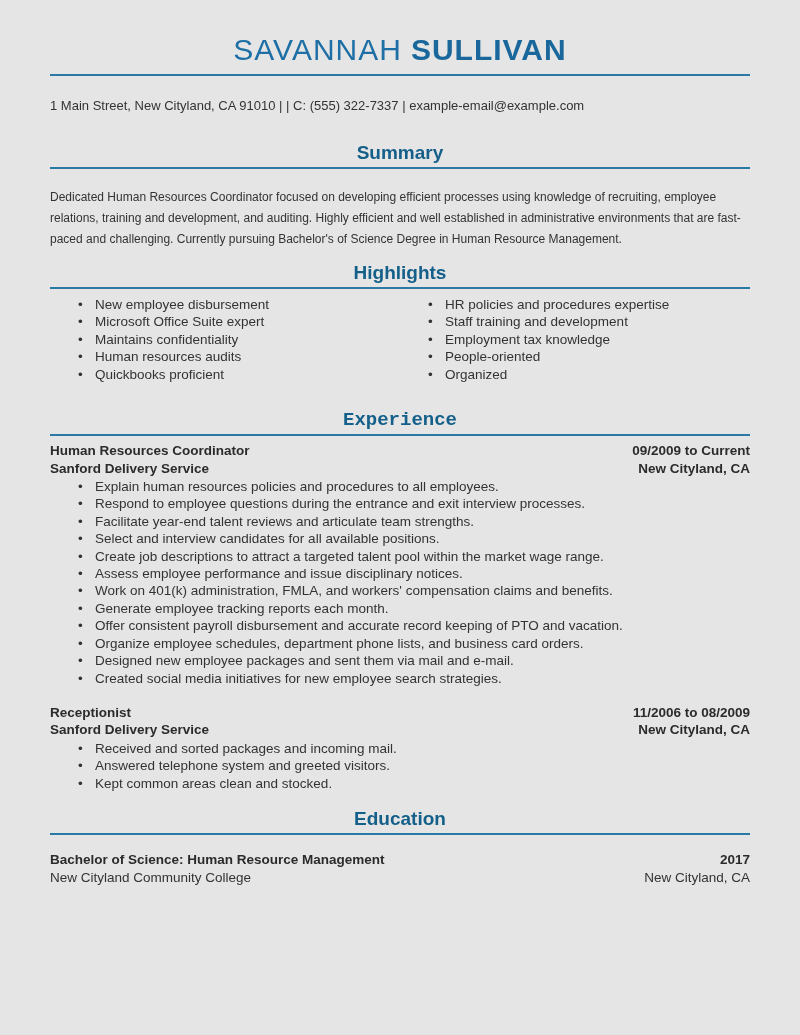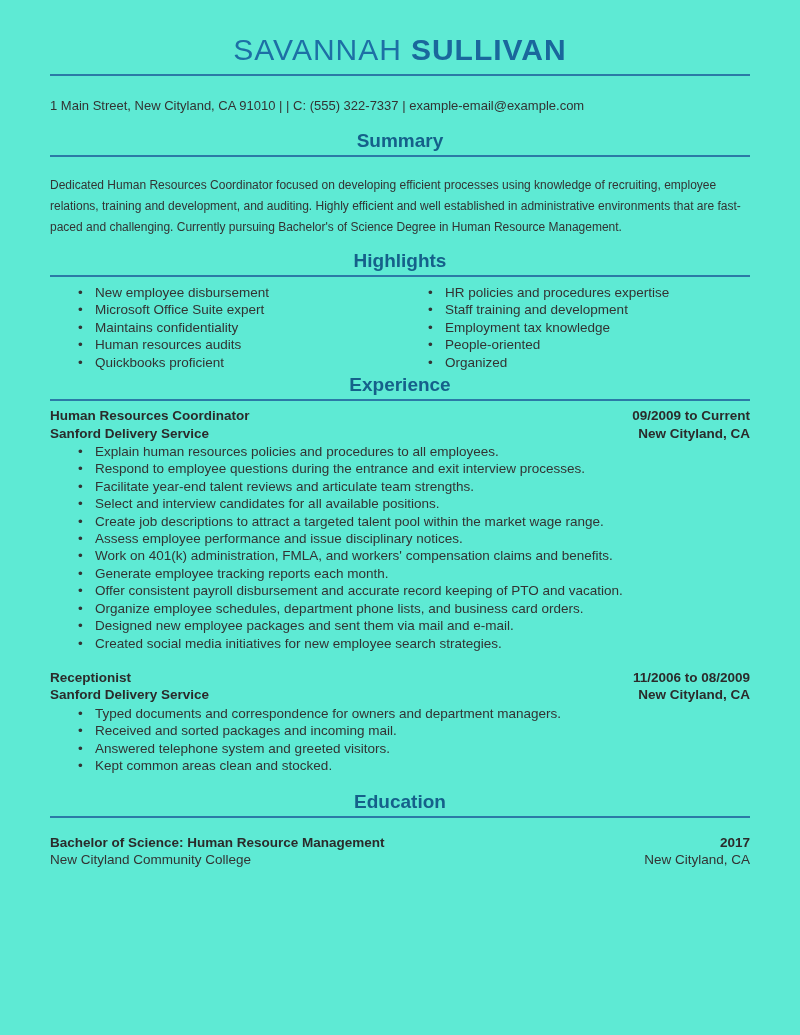--- a/index.html
+++ b/index.html
@@ -1,21 +1,21 @@
 <!DOCTYPE html>
 <html><head>
 <meta charset="utf-8">
 <style>
   * { box-sizing: border-box; }
   html, body { margin: 0; padding: 0; background: #ffffff; }
   .page {
     width: 800px;
     height: 1035px;
     margin: 0 auto;
-    background: #5eead4;
+    background: #e5e5e5;
     font-family: "Liberation Sans", sans-serif;
     color: #333333;
     padding: 34px 50px 0 50px;
     overflow: hidden;
   }
   .name {
     text-align: center;
     font-size: 30px;
     line-height: 32px;
     color: #1d6fa5;
@@ -35,23 +35,23 @@
     margin-top: 22px;
     color: #333333;
   }
   .section-title {
     text-align: center;
     font-size: 19px;
     line-height: 22px;
     font-weight: 700;
     color: #15608a;
   }
-  .section-title.summary    { margin-top: 16px; }
+  .section-title.summary    { margin-top: 28px; }
   .section-title.highlights { margin-top: 12px; }
-  .section-title.experience { margin-top: 3px; }
+  .section-title.experience { margin-top: 26px; font-family: Liberation Mono, monospace; }
   .section-title.education  { margin-top: 16px; }
   .section-rule { height: 2px; background: #2b7aa6; margin-top: 3px; }
   .summary-text {
     font-size: 12px;
     line-height: 21px;
     margin-top: 18px;
     color: #333333;
   }
   .hl-columns { display: flex; margin-top: 7px; }
   ul.bullets {
@@ -161,21 +161,20 @@
       <div class="row2col">
         <span class="bold">Receptionist</span>
         <span class="bold">11/2006 to 08/2009</span>
       </div>
       <div class="row2col">
         <span class="bold">Sanford Delivery Service</span>
         <span class="bold">New Cityland, CA</span>
       </div>
       <ul class="bullets">
 
-      <li class="bullet-item">Typed documents and correspondence for owners and department managers.</li>
           <li class="bullet-item">Received and sorted packages and incoming mail.</li>
           <li class="bullet-item">Answered telephone system and greeted visitors.</li>
           <li class="bullet-item">Kept common areas clean and stocked.</li>
         </ul>
     </div>
   </div>
 
   <div>
     <div class="section-title education">Education</div>
     <div class="section-rule"></div>

